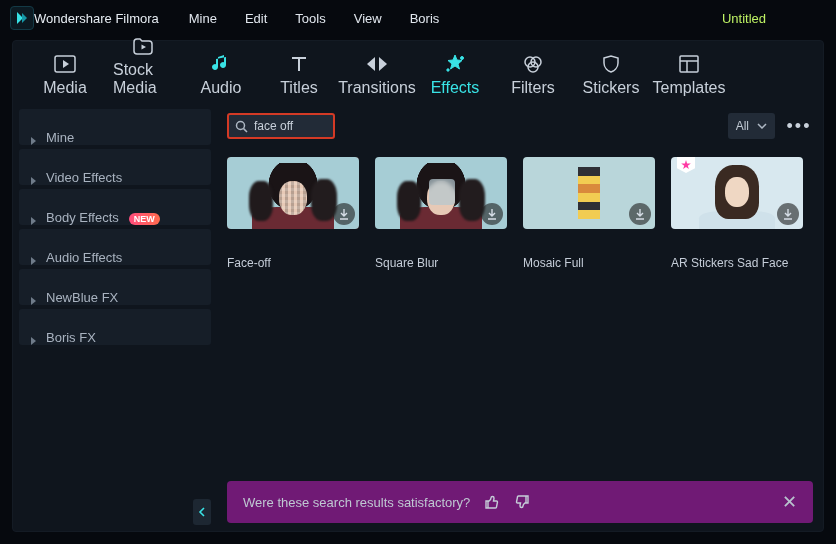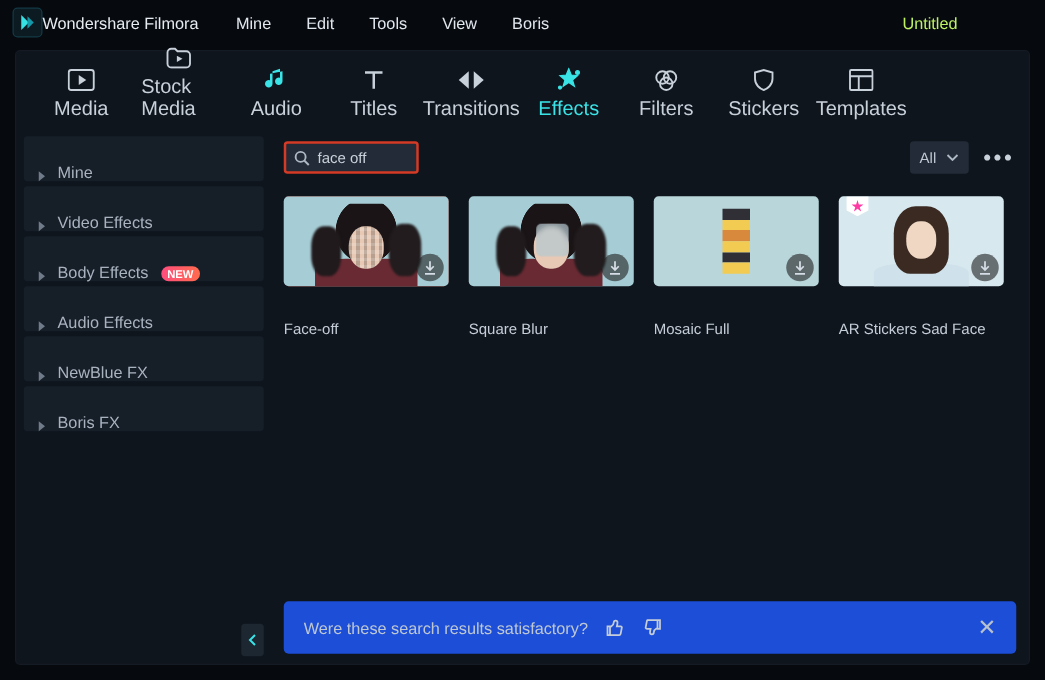--- a/index.html
+++ b/index.html
@@ -260,21 +260,21 @@
   clip-path: polygon(0 0,100% 0,100% 70%,50% 100%,0 70%);
   display:flex;align-items:center;justify-content:center;
 }
 .ar-tag::after{
   content:""; width:10px;height:10px;background:#ff3aa4;
   clip-path: polygon(50% 0,61% 35%,98% 35%,68% 57%,79% 91%,50% 70%,21% 91%,32% 57%,2% 35%,39% 35%);
 }
 .feedback {
   position:absolute; left:10px; right:10px; bottom:8px;
   height:42px;
-  background:#1d4ed8;
+  background:#701a75;
   border-radius:4px;
   display:flex; align-items:center;
   padding: 0 16px;
   gap: 14px;
   font-size: 13px;
 }
 .feedback .close { margin-left:auto; cursor:pointer; color:#b8c2ce; font-size:18px;}
 svg { display:block;}
 </style>
 </head>

